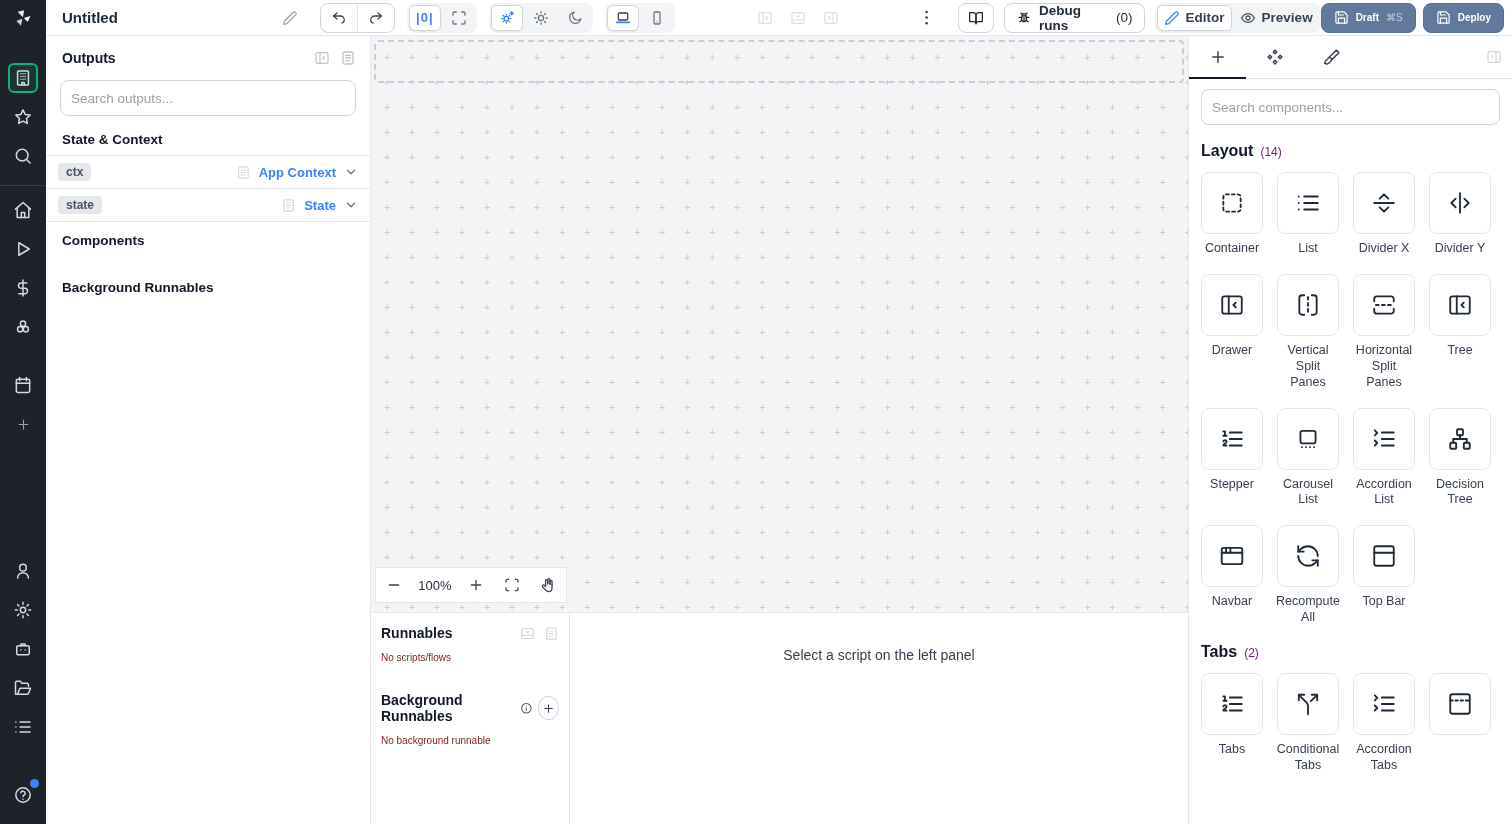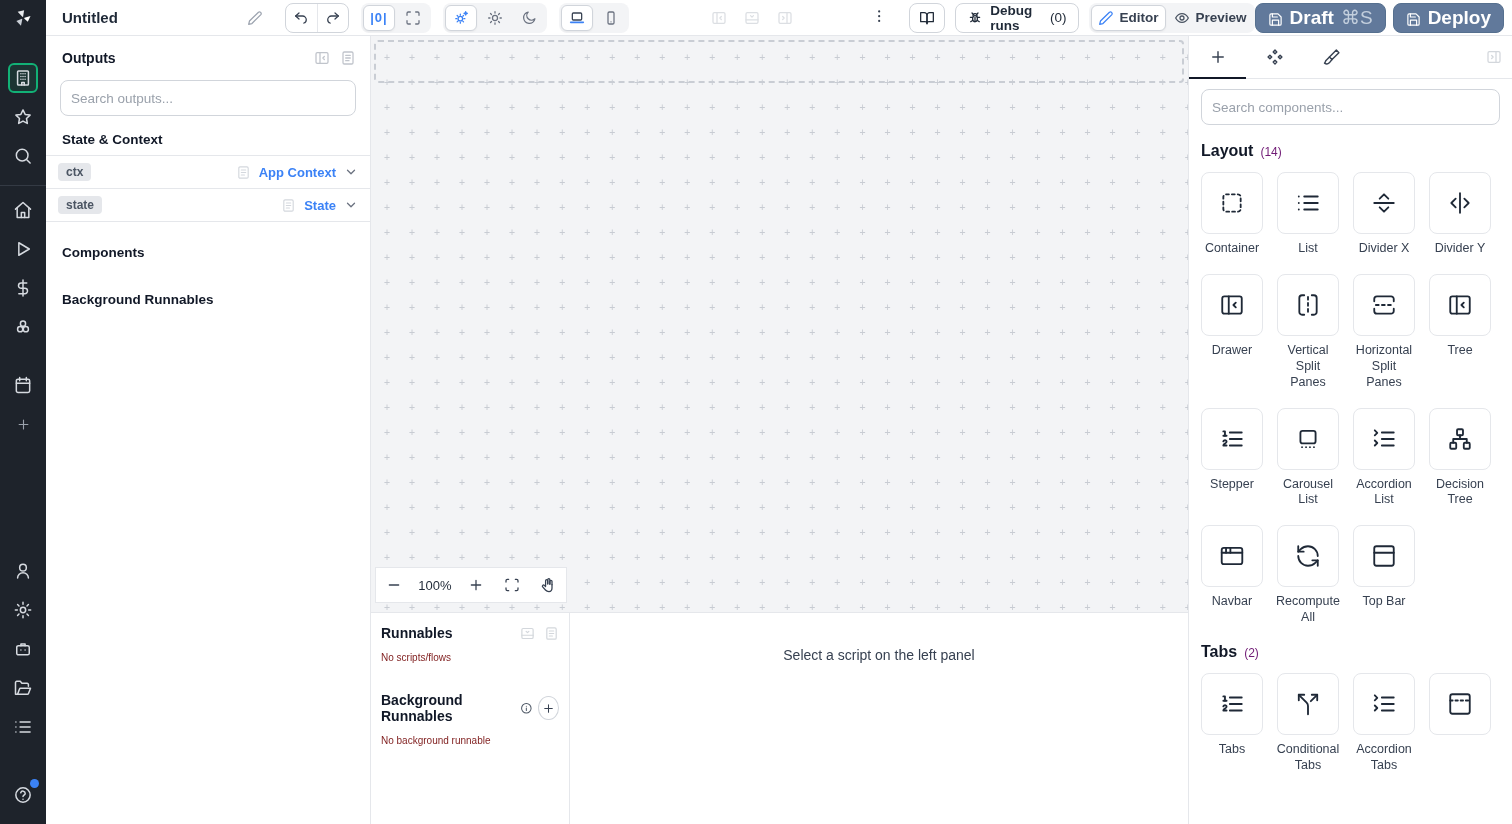--- a/index.html
+++ b/index.html
@@ -36,21 +36,21 @@
   .seg-btn { min-width:32px; height:26px; border-radius:6px; display:flex; align-items:center; justify-content:center; color:#6b7280; cursor:pointer; padding:0 6px; gap:6px; }
   .seg-btn svg { width:16px; height:16px; }
   .seg-btn.active { background:#fff; border:1px solid #d1d5db; box-shadow:0 1px 2px rgba(0,0,0,.05); color:#374151; }
   .zero-glyph { color:#3b82f6; font-weight:700; font-size:13px; letter-spacing:1px; }
   .faded-icons { display:flex; gap:17px; margin-left:82px; color:#dcdfe3; }
   .faded-icons .icon-sm { color:#dcdfe3; }
   .kebab { margin-left:78px; width:20px; height:20px; color:#374151; cursor:pointer; }
   .btn-outline { display:flex; align-items:center; gap:7px; border:1px solid #d1d5db; background:#fff; border-radius:8px; height:30px; padding:0 11px; font-size:13.5px; font-weight:600; color:#1f2937; cursor:pointer; }
   .btn-outline svg { width:16px; height:16px; }
   .seg-label { font-size:13.5px; font-weight:600; color:#374151; }
-  .btn-slate { display:flex; align-items:center; gap:7px; border-radius:8px; height:30px; padding:0 12px; background:#61799b; color:#fff; font-size:19px; font-weight:600; cursor:pointer; border:1px solid #56708f; }
+  .btn-slate { display:flex; align-items:center; gap:7px; border-radius:8px; height:30px; padding:0 12px; background:#61799b; color:#fff; font-size:10px; font-weight:600; cursor:pointer; border:1px solid #56708f; }
   .btn-slate svg { width:15px; height:15px; }
   .shortcut { color:#c3cfdd; font-weight:500; }
 
   
   .left-panel { grid-area:left; background:#fff; border-right:1px solid #e5e7eb; display:flex; flex-direction:column; }
   .panel-head { display:flex; align-items:center; justify-content:space-between; padding:14px 14px 0 16px; }
   .panel-title { font-size:14px; font-weight:700; color:#111827; }
   .head-icons { display:flex; gap:10px; color:#c0c4cb; }
   .search-box { margin:14px 14px 0; height:36px; border:1px solid #d1d5db; border-radius:8px; display:flex; align-items:center; padding:0 10px; background:#fff; }
   .search-box input { border:none; outline:none; width:100%; font-size:13.5px; font-family:inherit; color:#374151; background:transparent; }
@@ -397,21 +397,21 @@
                 <rect x="4.5" y="3" width="15" height="18" rx="2"></rect>
                 <path d="M8.5 8h7M8.5 12h7M8.5 16h5"></path>
               </svg></span>
             <span class="out-label">State</span>
             <span class="chev"><svg viewBox="0 0 24 24" fill="none" stroke="currentColor" stroke-width="2.2" stroke-linecap="round" stroke-linejoin="round">
                 <path d="m6 9 6 6 6-6"></path>
               </svg></span>
           </span>
         </div>
       </div>
-    <div class="sect-label" style="margin-top:23px">Components</div>
+    <div class="sect-label" style="margin-top:11px">Components</div>
     <div class="sect-label" style="margin-top:24px">Background Runnables</div>
   </aside>
 
   <main class="canvas">
     <div class="plus-grid" id="plus-grid">+++++++++++++++++++++++++++++++++
 +++++++++++++++++++++++++++++++++
 +++++++++++++++++++++++++++++++++
 +++++++++++++++++++++++++++++++++
 +++++++++++++++++++++++++++++++++
 +++++++++++++++++++++++++++++++++

